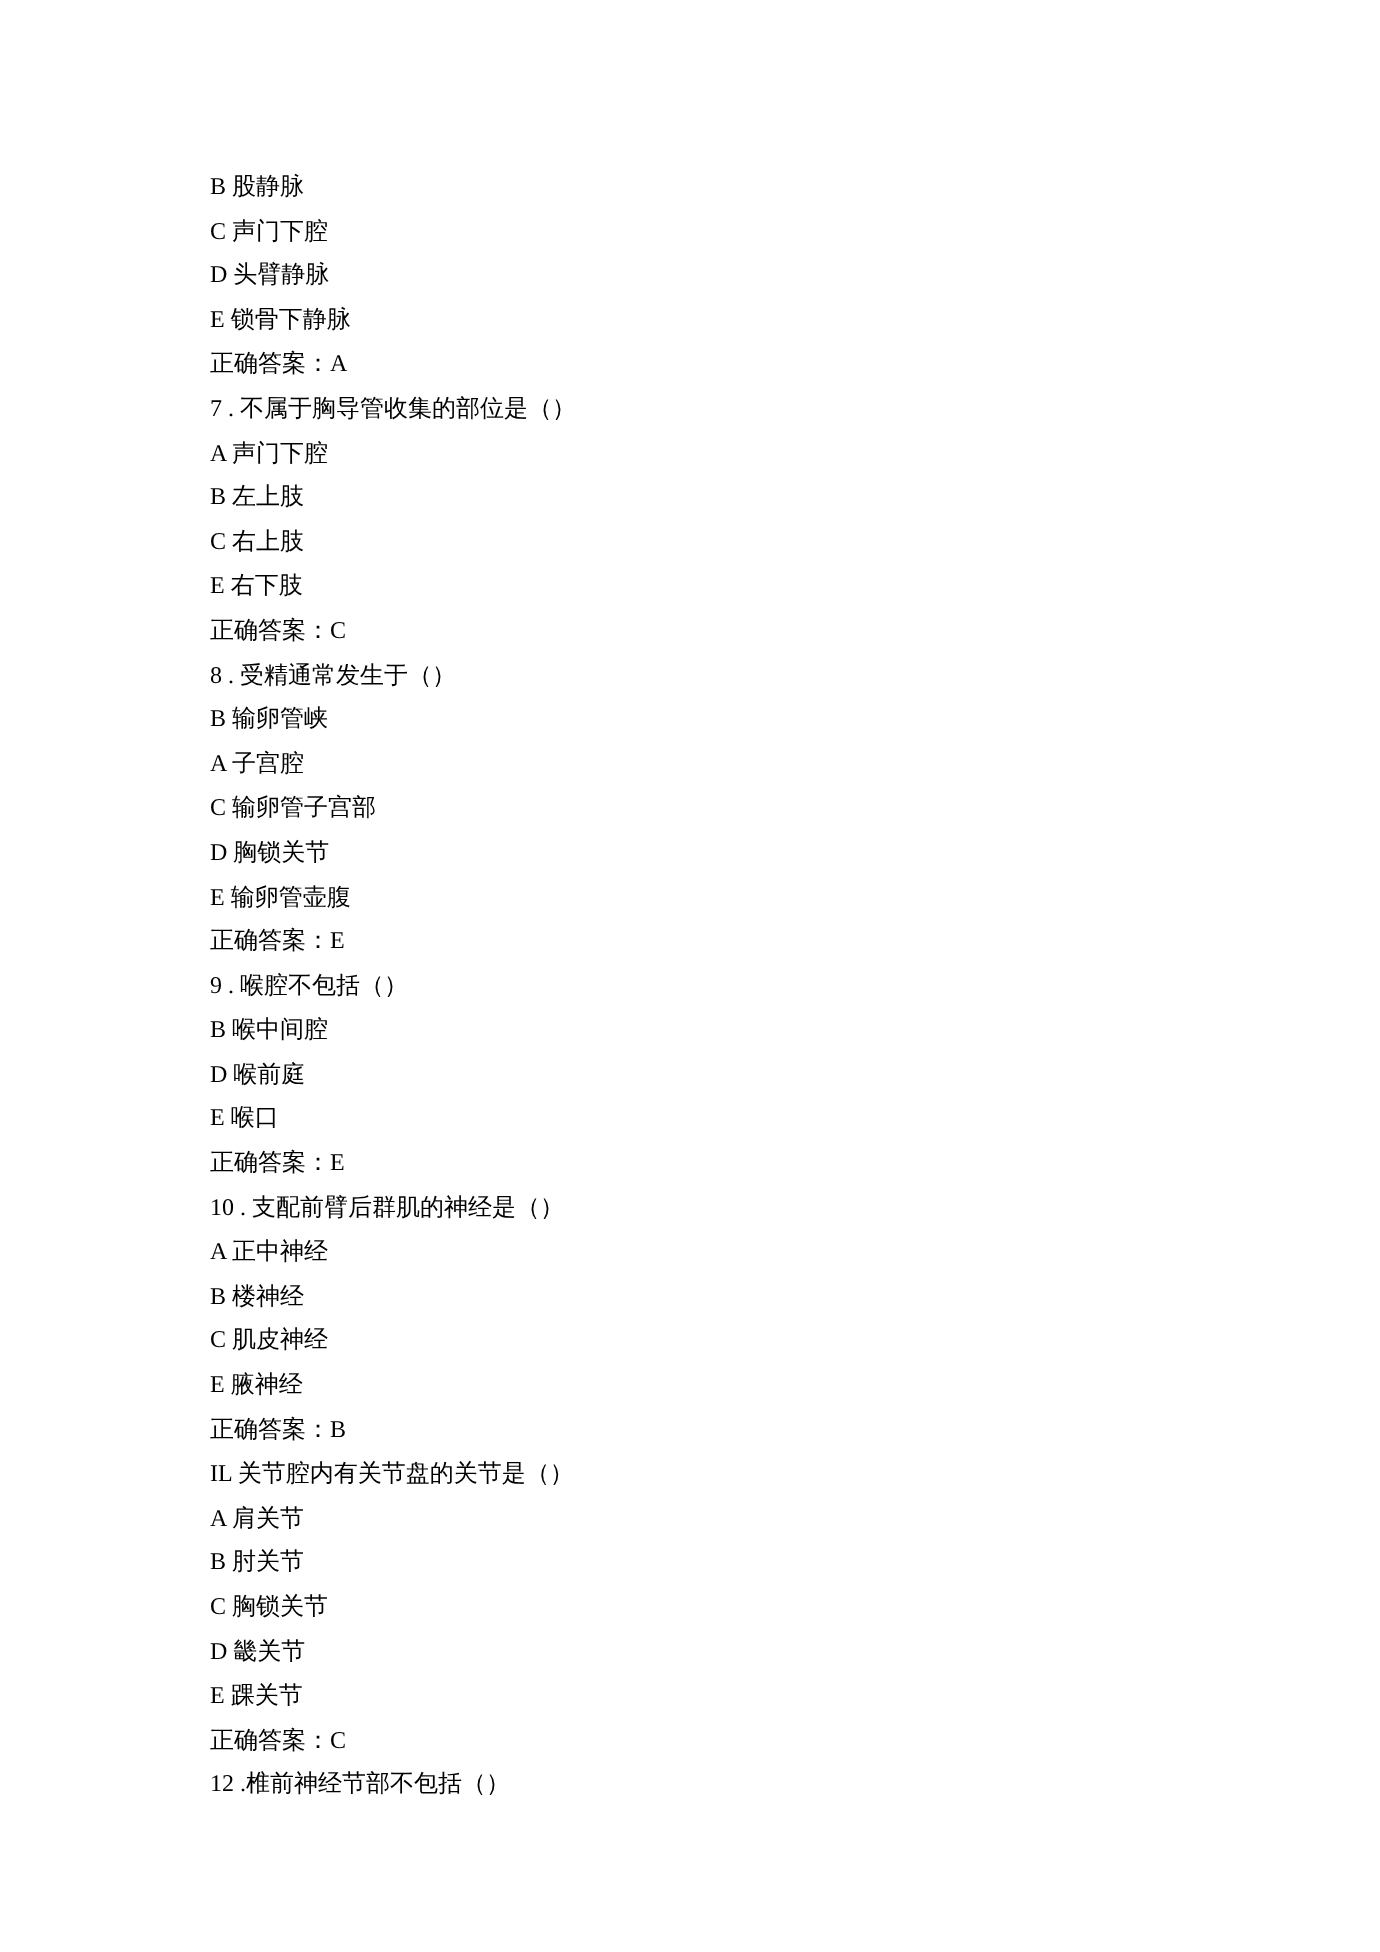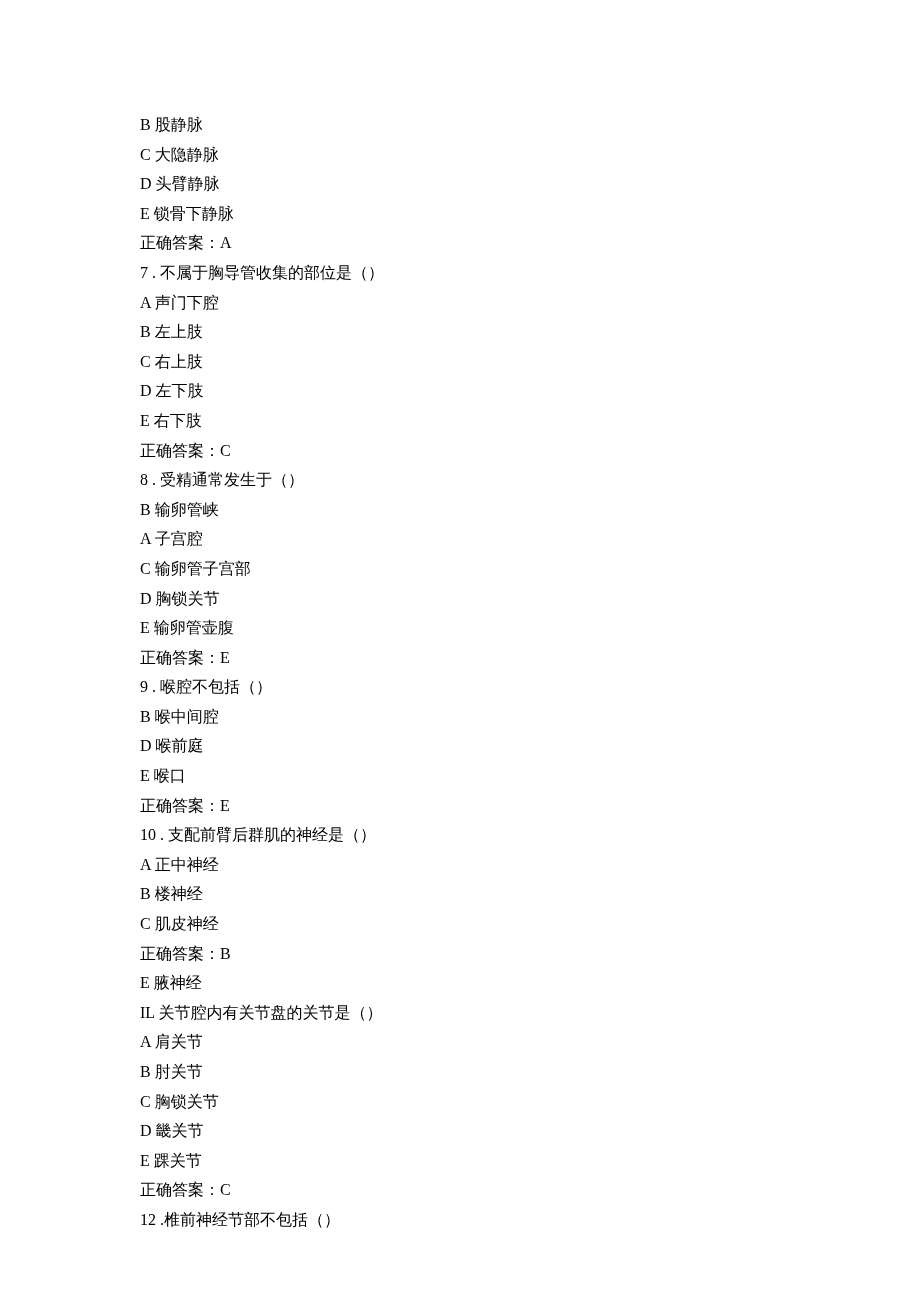--- a/index.html
+++ b/index.html
@@ -18,49 +18,48 @@
     }
     .line {
       display: block;
     }
   </style>
 </head>
 <body>
 
 <div id="content">
     <div class="line">B 股静脉</div>
-    <div class="line">C 大隐静脉</div>
+    <div class="line">C 声门下腔</div>
     <div class="line">D 头臂静脉</div>
     <div class="line">E 锁骨下静脉</div>
     <div class="line">正确答案：A</div>
     <div class="line">7   . 不属于胸导管收集的部位是（）</div>
     <div class="line">A 声门下腔</div>
     <div class="line">B 左上肢</div>
     <div class="line">C 右上肢</div>
-    <div class="line">D 左下肢</div>
     <div class="line">E 右下肢</div>
     <div class="line">正确答案：C</div>
     <div class="line">8   . 受精通常发生于（）</div>
     <div class="line">B 输卵管峡</div>
     <div class="line">A 子宫腔</div>
     <div class="line">C 输卵管子宫部</div>
     <div class="line">D 胸锁关节</div>
     <div class="line">E 输卵管壶腹</div>
     <div class="line">正确答案：E</div>
     <div class="line">9   . 喉腔不包括（）</div>
     <div class="line">B 喉中间腔</div>
     <div class="line">D 喉前庭</div>
     <div class="line">E 喉口</div>
     <div class="line">正确答案：E</div>
     <div class="line">10   . 支配前臂后群肌的神经是（）</div>
     <div class="line">A 正中神经</div>
     <div class="line">B 楼神经</div>
     <div class="line">C 肌皮神经</div>
+    <div class="line">E 腋神经</div>
     <div class="line">正确答案：B</div>
-    <div class="line">E 腋神经</div>
     <div class="line">IL 关节腔内有关节盘的关节是（）</div>
     <div class="line">A 肩关节</div>
     <div class="line">B 肘关节</div>
     <div class="line">C 胸锁关节</div>
     <div class="line">D 畿关节</div>
     <div class="line">E 踝关节</div>
     <div class="line">正确答案：C</div>
     <div class="line">12   .椎前神经节部不包括（）</div>
   </div>
 

